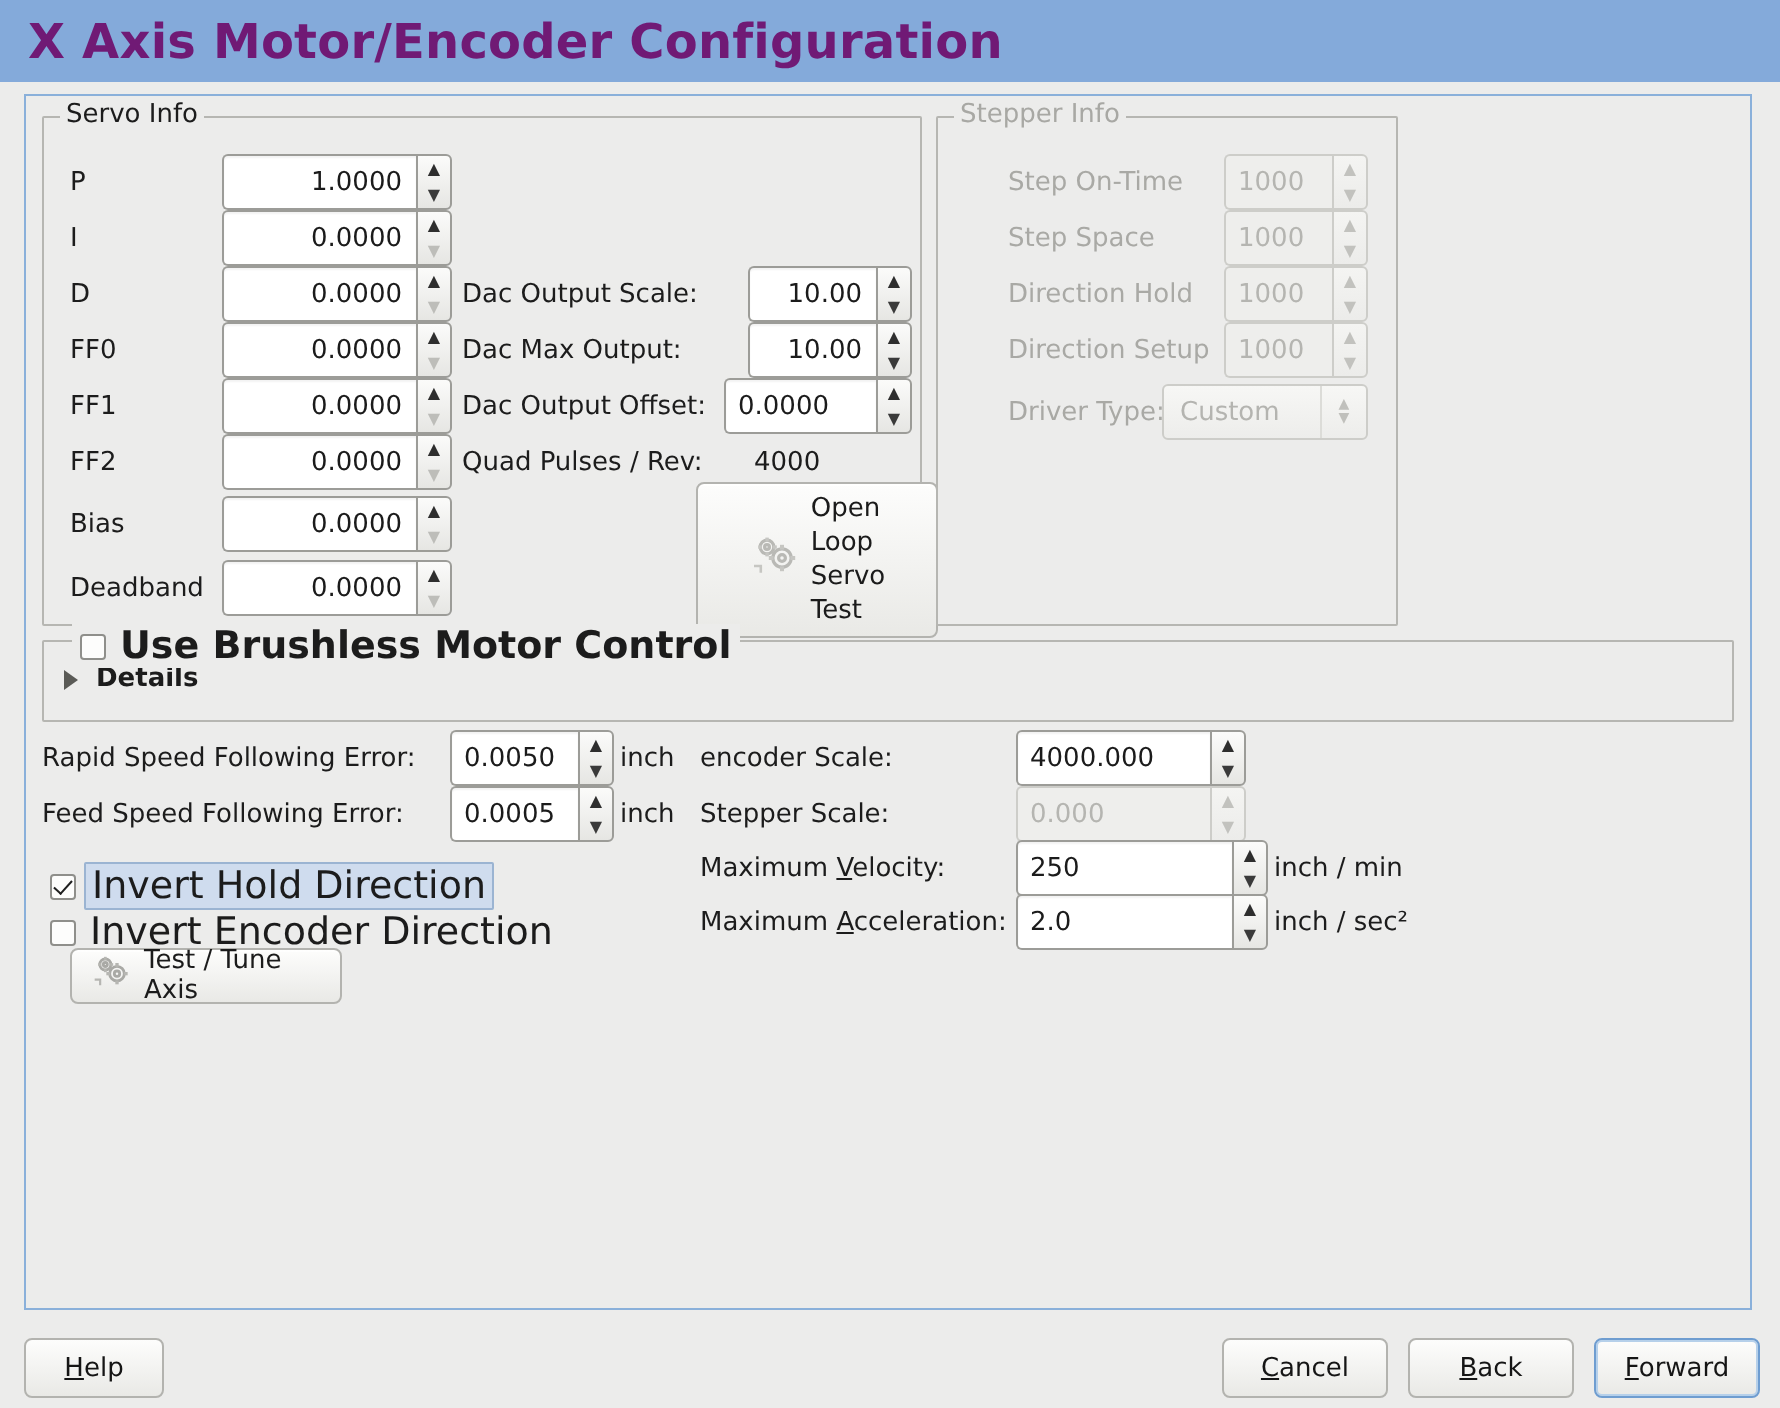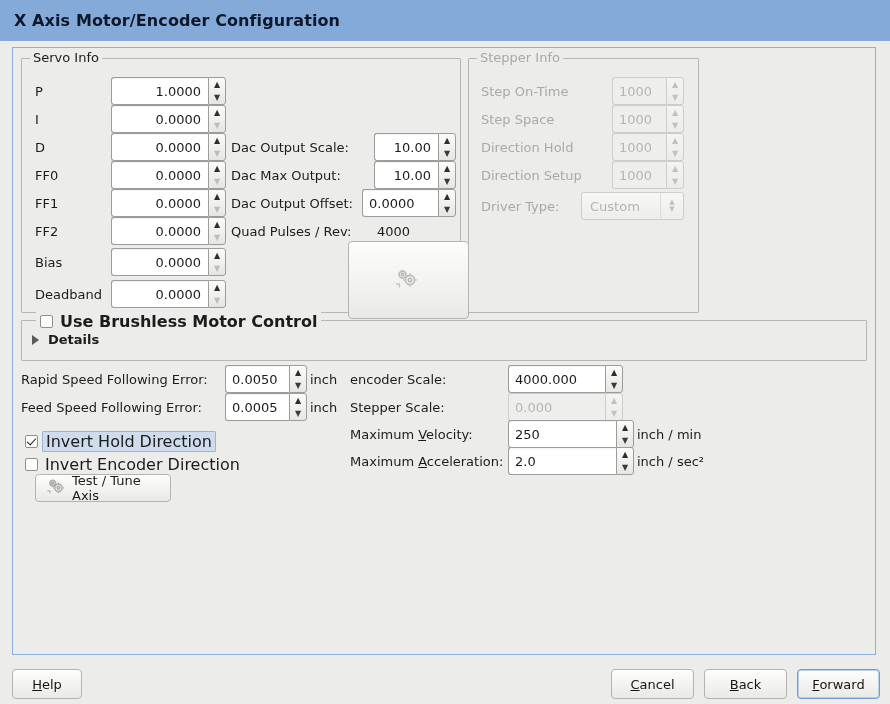--- a/index.html
+++ b/index.html
@@ -20,22 +20,22 @@
   
   .titlebar {
     height: 41px;
     background: #84aada;
     display: flex;
     align-items: center;
     padding-left: 14px;
     box-sizing: border-box;
   }
   .titlebar .title {
-    color: #0f172a;
-    font-size: 16px;
+    color: #701a75;
+    font-size: 24px;
     font-weight: bold;
     letter-spacing: 0.1px;
   }
 
   
   .content-panel {
     position: absolute;
     left: 12px;
     top: 47px;
     width: 864px;
@@ -64,21 +64,21 @@
   }
   .groupframe.disabled > .legend { color: #a8a8a4; }
 
   
   .lbl {
     position: absolute;
     white-space: nowrap;
     font-size: 13px;
     line-height: 16px;
   }
-  .lbl.dim { color: #a9a9a5; }
+  .lbl.dim { color: #a9a9a5; margin-left: 23px; }
   u { text-decoration: underline; }
 
   
   .spin {
     position: absolute;
     display: flex;
     box-sizing: border-box;
     height: 28px;
   }
   .spin .entry {
@@ -222,21 +222,21 @@
     content: "";
     position: absolute;
     left: 3px;
     top: 0px;
     width: 4px;
     height: 8px;
     border: solid #1f1f1f;
     border-width: 0 1.6px 1.6px 0;
     transform: rotate(42deg);
   }
-  .check .txt { font-size: 16px; }
+  .check .txt { font-size: 19px; }
   .check .txt.bold { font-weight: bold; }
   .check .txt.highlight {
     background: #cfdcee;
     border: 1px solid #9bb4d2;
     padding: 0 3px;
     margin: -1px -3px;
     border-radius: 1px;
   }
 
   
@@ -417,20 +417,26 @@
             <rect x="21.2" y="12" width="2.4" height="2"></rect>
             <rect x="8.7" y="2.8" width="1.7" height="1.9"></rect>
             <rect x="8.7" y="10.3" width="1.7" height="1.9"></rect>
             <rect x="5.1" y="6.7" width="1.9" height="1.7"></rect>
             <rect x="12.5" y="6.7" width="1.9" height="1.7"></rect>
           </g>
           <g fill="none" stroke="#c6c6c2" stroke-width="1.3">
             <path d="M3 17 l3.4 0 0 3.4"></path>
           </g>
         </svg>
+      </span>
+      <span class="stack">
+        <span>Open</span>
+        <span>Loop</span>
+        <span>Servo</span>
+        <span>Test</span>
       </span>
     </div>
   </div>
 
   <div class="groupframe disabled" style="left:455px; top:10px; width:231px; height:255px;">
     <span class="legend">Stepper Info</span>
 
     <span class="lbl dim" style="left:12px; top:25px;">Step On-Time</span>
     <div class="spin disabled" style="left:143px; top:18px; width:72px;">
       <div class="entry left">1000</div>

